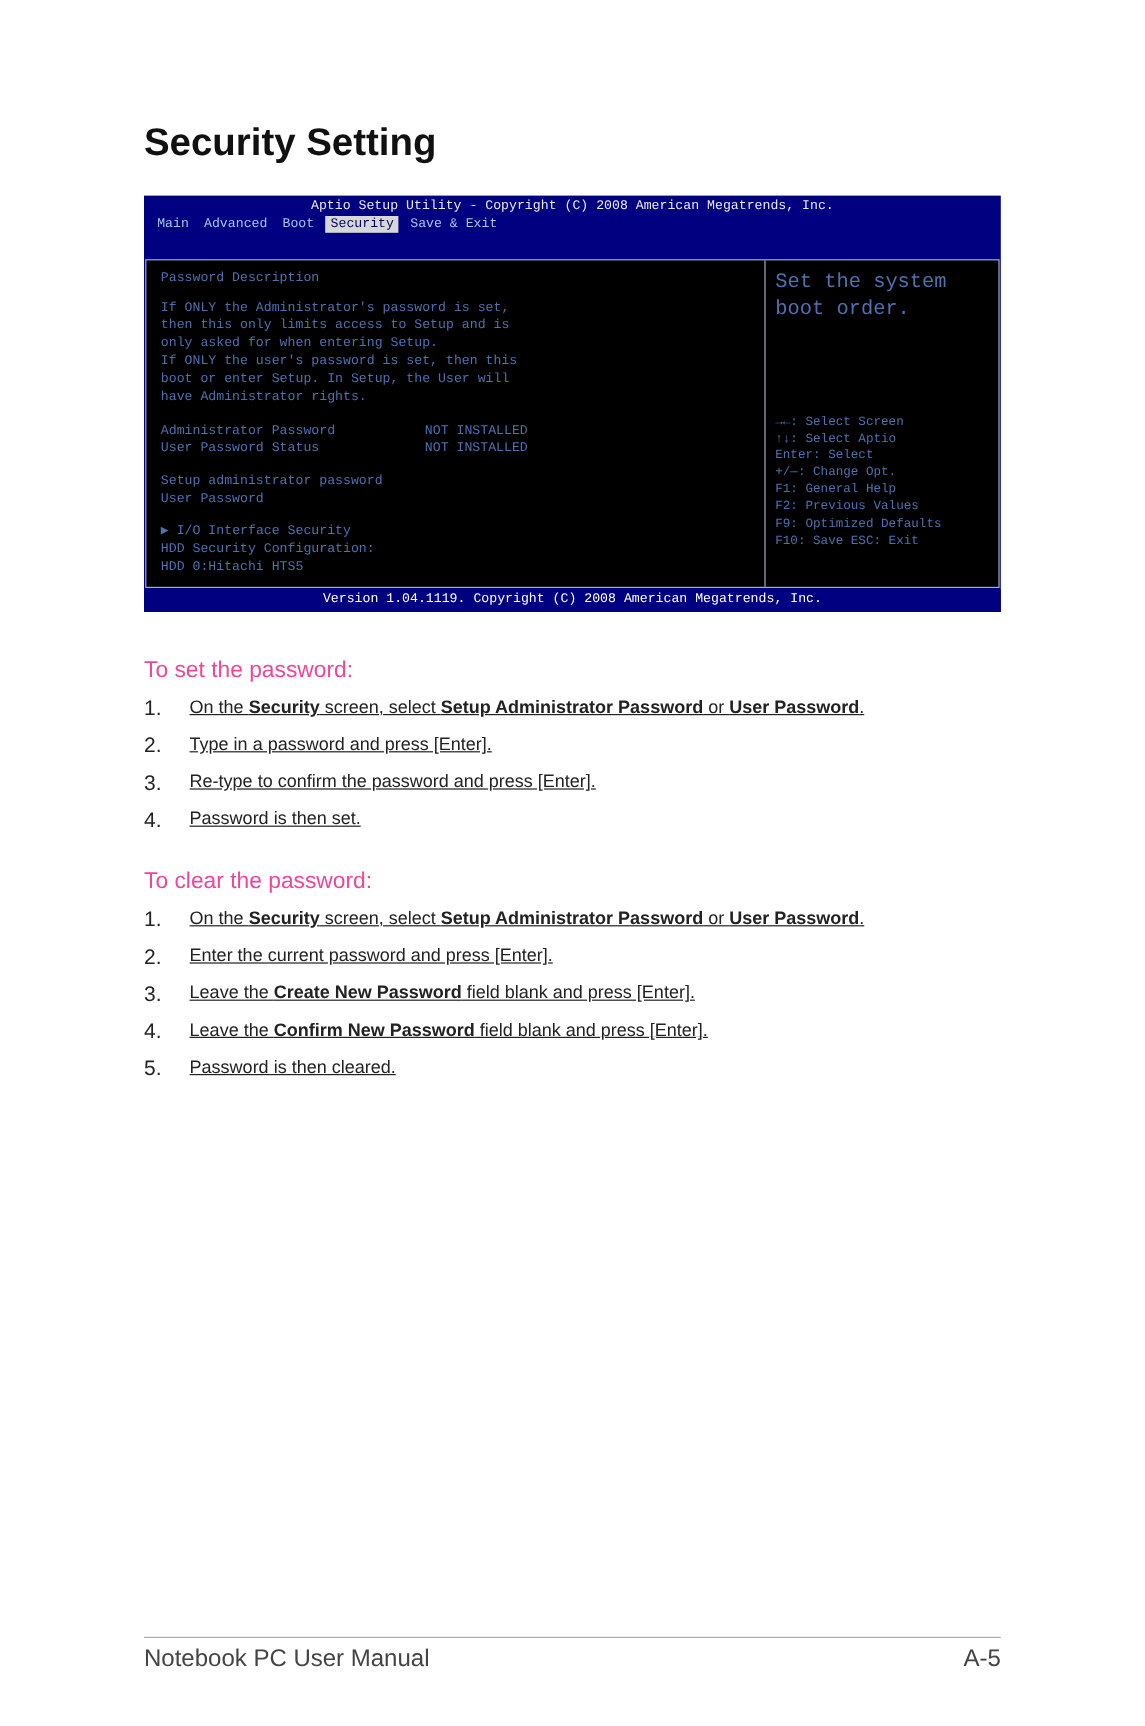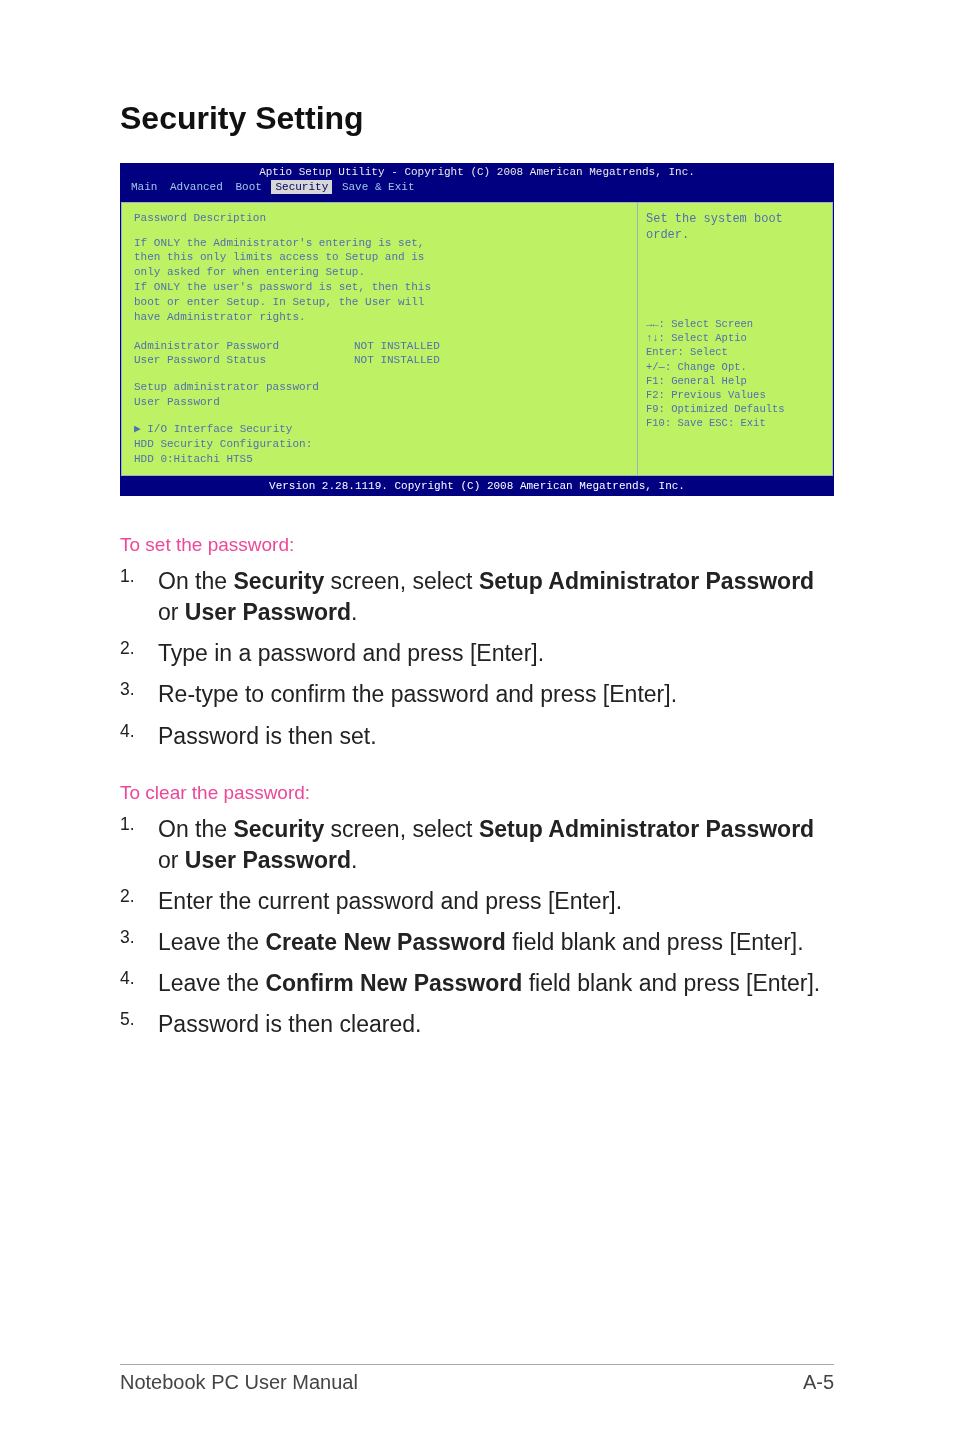--- a/index.html
+++ b/index.html
@@ -44,23 +44,23 @@
       color: #a0c8e8;
       padding: 0 3px;
     }
     .tab-item.active {
       background: #d7d7d7;
       color: #000060;
       padding: 1px 4px;
     }
     .bios-body {
       display: flex;
-      background: #bef264;
+      background: #000000;
       border: 1px solid #a0b0c0;
-      margin: 4px 1px 1px 1px;
+      margin: 18px 1px 1px 1px;
     }
     .bios-left {
       flex: 1;
       padding: 8px 10px 8px 12px;
       color: #5070b0;
       font-size: 11px;
     }
     .bios-left .para {
       margin-bottom: 14px;
     }
@@ -70,21 +70,21 @@
     .bios-left .kv-row .k {
       width: 220px;
     }
     .bios-right {
       width: 195px;
       border-left: 1px solid #a0b0c0;
       padding: 8px 8px;
     }
     .bios-right .help-top {
       color: #5070b0;
-      font-size: 12px;
+      font-size: 17px;
       margin-bottom: 74px;
     }
     .bios-right .nav-help {
       color: #5070b0;
       font-size: 10.5px;
       line-height: 1.35;
     }
     .bios-footer {
       background: #000080;
       color: #fff;
@@ -105,23 +105,24 @@
       display: flex;
       margin-bottom: 10px;
     }
     .num-list li .num {
       width: 38px;
       font-size: 17.5px;
       color: #222;
     }
     .num-list li .txt {
       flex: 1;
-      font-size: 23px;
+      font-size: 15px;
       color: #222;
       line-height: 1.35;
+      text-decoration: underline;
     }
     .num-list li .txt strong {
       font-weight: 700;
     }
     .page-footer {
       position: absolute;
       bottom: 44px;
       left: 120px;
       right: 120px;
       border-top: 1px solid #aaa;
@@ -143,21 +144,21 @@
     <span class="tab-item">Main</span>
     <span class="tab-item">Advanced</span>
     <span class="tab-item">Boot</span>
     <span class="tab-item active">Security</span>
     <span class="tab-item">Save &amp; Exit</span>
   </div>
   <div class="bios-body">
     <div class="bios-left">
       <div>Password Description</div>
       <div class="para" style="margin-top:10px;">
-        <div>If ONLY the Administrator's entering is set,</div>
+        <div>If ONLY the Administrator's password is set,</div>
         <div>then this only limits access to Setup and is</div>
         <div>only asked for when entering Setup.</div>
         <div>If ONLY the user's password is set, then this</div>
         <div>boot or enter Setup. In Setup, the User will</div>
         <div>have Administrator rights.</div>
       </div>
       <div class="kv-row">
         <span class="k">Administrator Password</span>
         <span>NOT INSTALLED</span>
       </div>
@@ -180,21 +181,21 @@
         <div>↑↓:    Select Aptio</div>
         <div>Enter: Select</div>
         <div>+/—:  Change Opt.</div>
         <div>F1:    General Help</div>
         <div>F2:    Previous Values</div>
         <div>F9:    Optimized Defaults</div>
         <div>F10:   Save   ESC: Exit</div>
       </div>
     </div>
   </div>
-  <div class="bios-footer">Version 2.28.1119. Copyright (C) 2008 American Megatrends, Inc.</div>
+  <div class="bios-footer">Version 1.04.1119. Copyright (C) 2008 American Megatrends, Inc.</div>
 </div>
 
 <p class="body-text">To set the password:</p>
 <ul class="num-list">
   <li>
     <span class="num">1.</span>
     <span class="txt">
       <span>On the </span><strong>Security</strong><span> screen, select </span><strong>Setup Administrator Password</strong><span> or </span><strong>User Password</strong><span>.</span>
     </span>
   </li>

